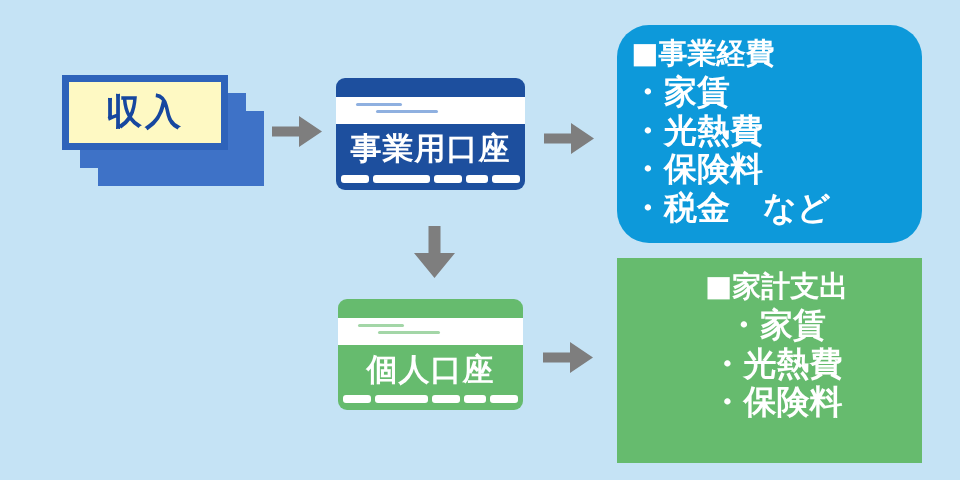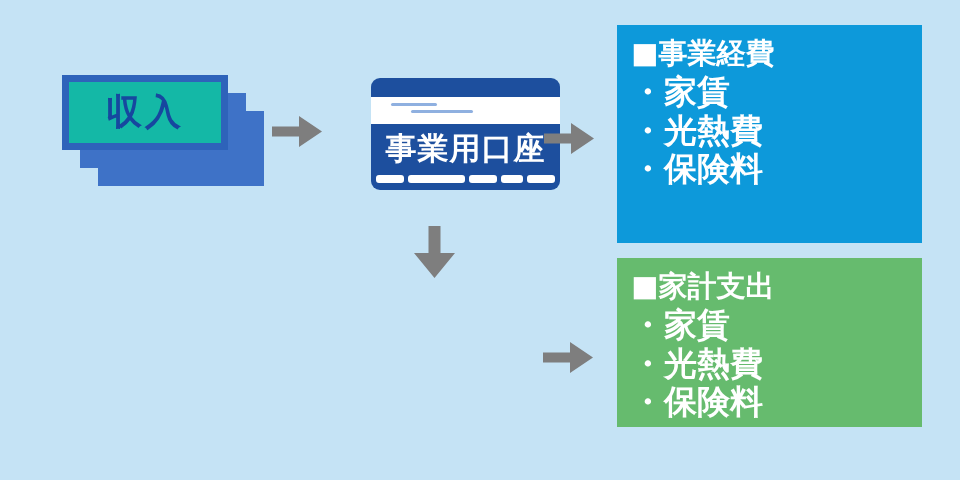--- a/index.html
+++ b/index.html
@@ -19,35 +19,35 @@
     font-family:"DejaVu Sans","Liberation Sans",sans-serif;
     font-weight:bold;
   }
 
   
   .stack-card{position:absolute;width:166px;height:75px;background:var(--card-blue);}
   .stack-back-2{left:98px;top:111px;}
   .stack-back-1{left:80px;top:93px;}
   .front-card{
     position:absolute;left:62px;top:75px;width:166px;height:75px;
-    background:#14b8a6;border:7px solid var(--card-border);box-sizing:border-box;
+    background:#fef9c3;border:7px solid var(--card-border);box-sizing:border-box;
     display:flex;align-items:center;justify-content:center;
   }
   .front-card span{font-size:36px;color:var(--text-blue);letter-spacing:3px;}
 
   
   .arrow{position:absolute;color:var(--arrow-gray);line-height:0;}
   .arrow-1{left:272px;top:116px;}
   .arrow-2{left:544px;top:123px;}
   .arrow-3{left:543px;top:342px;}
   .arrow-down{left:414px;top:226px;}
 
   
   .passbook{position:absolute;border-radius:9px;}
-  .pb-blue{left:336px;top:78px;width:189px;height:112px;background:var(--navy);margin-left:35px;}
+  .pb-blue{left:336px;top:78px;width:189px;height:112px;background:var(--navy);}
   .pb-green{left:338px;top:299px;width:185px;height:111px;background:var(--green);}
   .pb-white{position:absolute;left:0;right:0;top:19px;height:27px;background:#fff;}
   .pb-line{position:absolute;height:3px;border-radius:2px;}
   .pb-blue .pb-line{background:#8fb0e0;}
   .pb-green .pb-line{background:#a3d6a7;}
   .pb-line-1{left:20px;top:6px;width:46px;}
   .pb-line-2{left:40px;top:13px;width:62px;}
   .pb-label{
     position:absolute;left:0;right:0;top:46px;height:50px;
     display:flex;align-items:center;justify-content:center;
@@ -58,22 +58,22 @@
   .seg-1{width:28px;}.seg-2{flex:1;}.seg-3{width:28px;}.seg-4{width:22px;}.seg-5{width:28px;}
 
   
   .flow-label{position:absolute;left:289px;top:232px;font-size:33px;color:var(--text-blue);}
 
   
   .expense-box{
     position:absolute;left:617px;width:305px;color:#fff;
     padding:9px 0 0 14px;box-sizing:border-box;
   }
-  .box-blue{top:25px;height:218px;background:var(--expense-blue);}
-  .box-green{top:258px;height:169px;background:var(--green);}
+  .box-blue{top:25px;height:218px;background:var(--expense-blue);border-radius:32px;}
+  .box-green{top:258px;height:205px;background:var(--green);text-align:center;}
   .box-heading{font-size:29px;line-height:39px;white-space:nowrap;}
   .box-item{font-size:33px;line-height:38.5px;white-space:nowrap;}
 </style>
 </head>
 <body>
 
 <div class="canvas">
 
   <div class="stack-card stack-back-2"></div>
   <div class="stack-card stack-back-1"></div>
@@ -106,28 +106,43 @@
     <svg width="50" height="31" viewBox="0 0 50 31">
         <path d="M0 10.5 h27 v-10.5 l23 15.5 l-23 15.5 v-10.5 h-27 z" fill="currentColor"></path>
       </svg>
   </div>
 
   <div class="expense-box box-blue">
     <div class="box-heading">■事業経費</div>
     <div class="box-item">・家賃</div>
     <div class="box-item">・光熱費</div>
     <div class="box-item">・保険料</div>
+    <div class="box-item">・税金　など</div>
   </div>
 
   <div class="arrow arrow-down">
     <svg width="41" height="52" viewBox="0 0 41 52">
         <path d="M14.5 0 h12 v27 h14.5 l-20.5 25 l-20.5 -25 h14.5 z" fill="currentColor"></path>
       </svg>
   </div>
 
+  <div class="passbook pb-green">
+    <div class="pb-white">
+      <i class="pb-line pb-line-1"></i>
+      <i class="pb-line pb-line-2"></i>
+    </div>
+    <div class="pb-label">個人口座</div>
+    <div class="pb-strip">
+      <i class="seg-1"></i>
+        <i class="seg-2"></i>
+        <i class="seg-3"></i>
+        <i class="seg-4"></i>
+        <i class="seg-5"></i>
+    </div>
+  </div>
 
   <div class="arrow arrow-3">
     <svg width="50" height="31" viewBox="0 0 50 31">
         <path d="M0 10.5 h27 v-10.5 l23 15.5 l-23 15.5 v-10.5 h-27 z" fill="currentColor"></path>
       </svg>
   </div>
 
   <div class="expense-box box-green">
     <div class="box-heading">■家計支出</div>
     <div class="box-item">・家賃</div>

